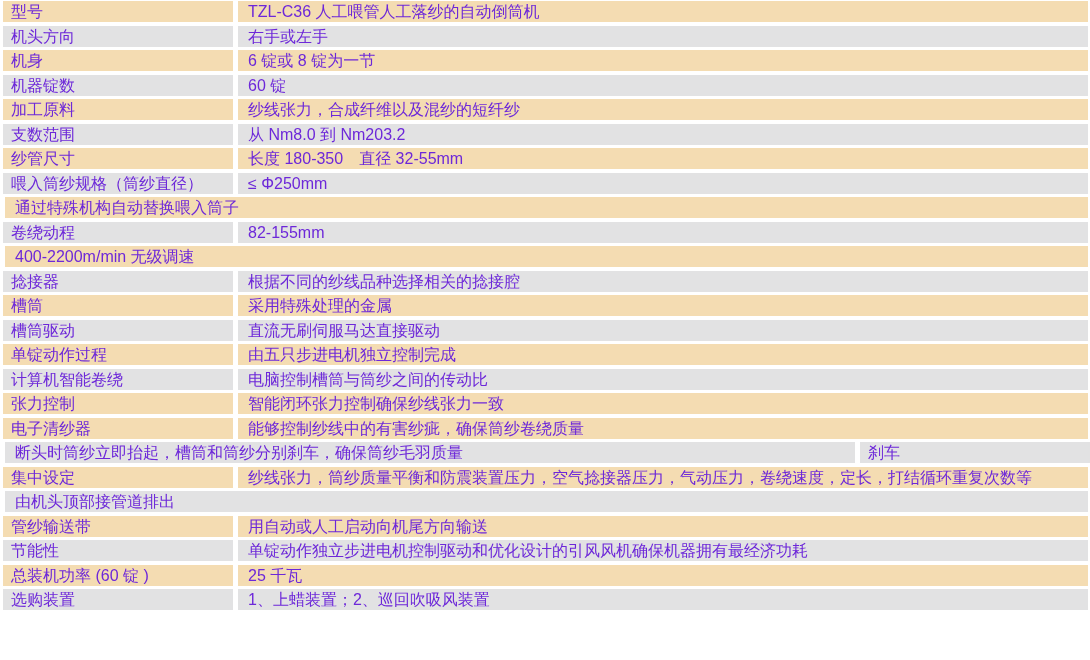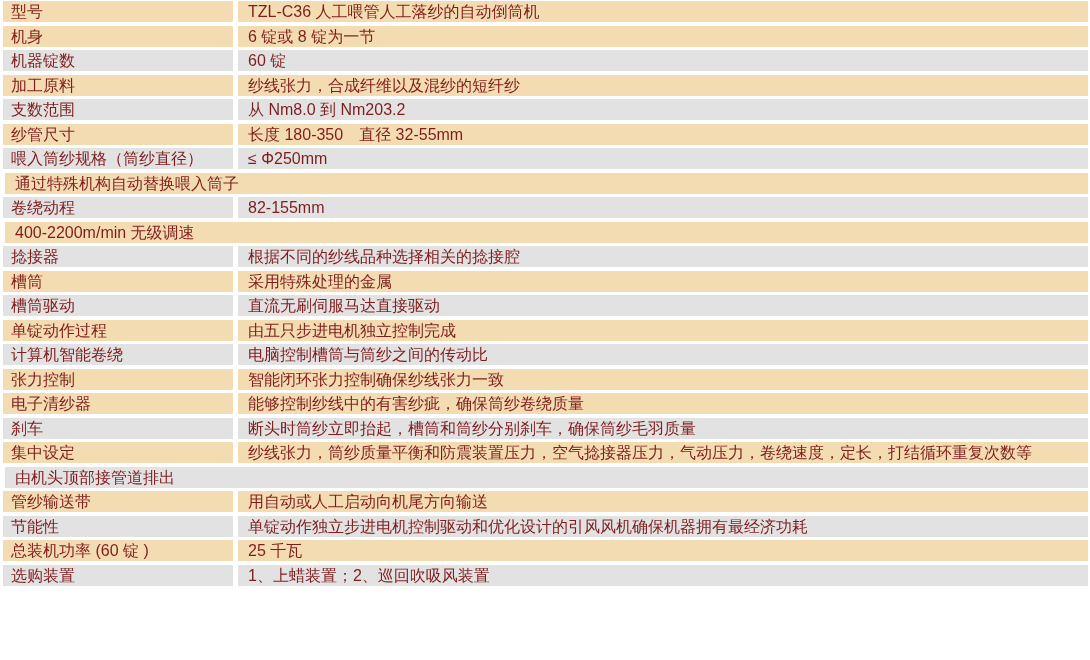--- a/index.html
+++ b/index.html
@@ -18,21 +18,21 @@
     }
     .row {
       display: flex;
       margin-bottom: 3.5px;
     }
     .cell {
       display: flex;
       align-items: center;
       font-size: 16px;
       line-height: 21px;
-      color: #7f1d1d;
+      color: #6d28d9;
       box-sizing: border-box;
     }
     .cell.label {
       flex: 0 0 230px;
       margin-left: 3px;
       padding-left: 8px;
       padding-right: 4px;
     }
     .cell.value {
       flex: 1 1 auto;
@@ -44,20 +44,24 @@
     .row.tan .cell  { background: #f4dcb2; }
     .row.gray .cell { background: #e2e2e3; }
   </style>
 </head>
 <body>
 
 <div class="spec-table">
     <div class="row tan">
       <div class="cell label">型号</div>
       <div class="cell value">TZL-C36 人工喂管人工落纱的自动倒筒机</div>
+    </div>
+    <div class="row gray">
+      <div class="cell label">机头方向</div>
+      <div class="cell value">右手或左手</div>
     </div>
     <div class="row tan">
       <div class="cell label">机身</div>
       <div class="cell value">6 锭或 8 锭为一节</div>
     </div>
     <div class="row gray">
       <div class="cell label">机器锭数</div>
       <div class="cell value">60 锭</div>
     </div>
     <div class="row tan">
@@ -108,22 +112,22 @@
     </div>
     <div class="row tan">
       <div class="cell label">张力控制</div>
       <div class="cell value">智能闭环张力控制确保纱线张力一致</div>
     </div>
     <div class="row tan">
       <div class="cell label">电子清纱器</div>
       <div class="cell value">能够控制纱线中的有害纱疵，确保筒纱卷绕质量</div>
     </div>
     <div class="row gray">
+      <div class="cell value">断头时筒纱立即抬起，槽筒和筒纱分别刹车，确保筒纱毛羽质量</div>
       <div class="cell label">刹车</div>
-      <div class="cell value">断头时筒纱立即抬起，槽筒和筒纱分别刹车，确保筒纱毛羽质量</div>
     </div>
     <div class="row tan">
       <div class="cell label">集中设定</div>
       <div class="cell value">纱线张力，筒纱质量平衡和防震装置压力，空气捻接器压力，气动压力，卷绕速度，定长，打结循环重复次数等</div>
     </div>
     <div class="row gray">
       <div class="cell value">由机头顶部接管道排出</div>
     </div>
     <div class="row tan">
       <div class="cell label">管纱输送带</div>

